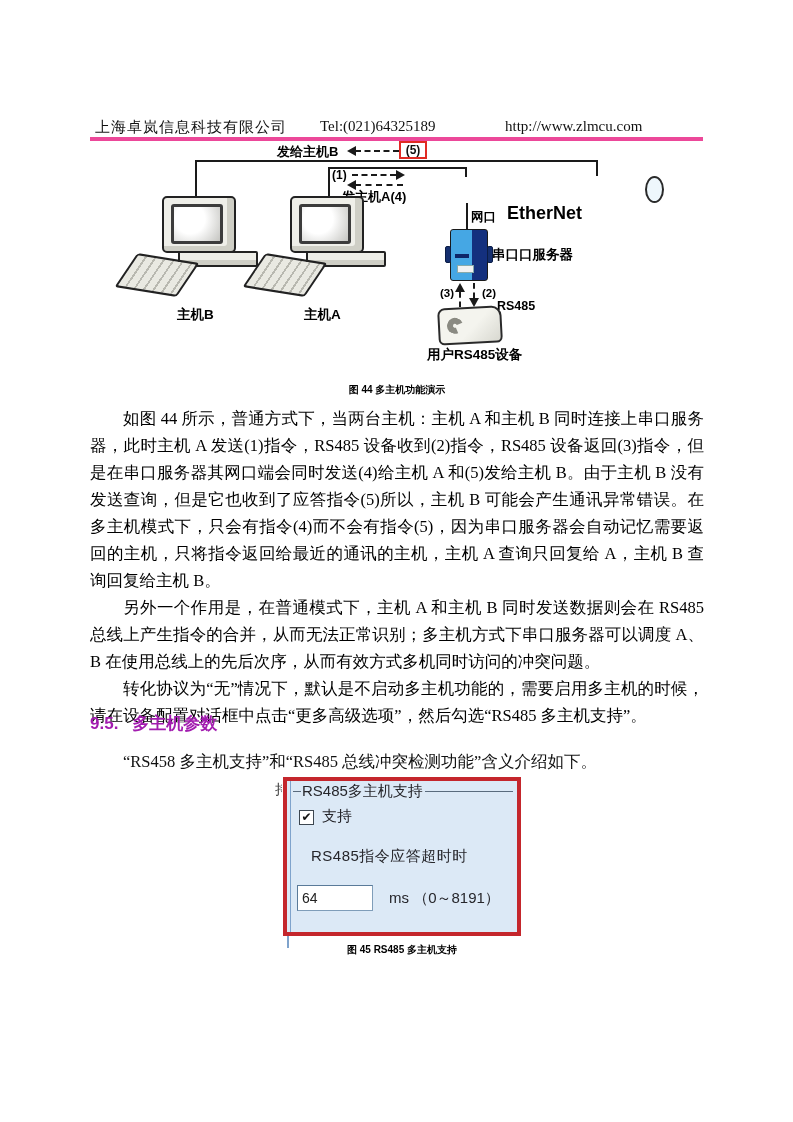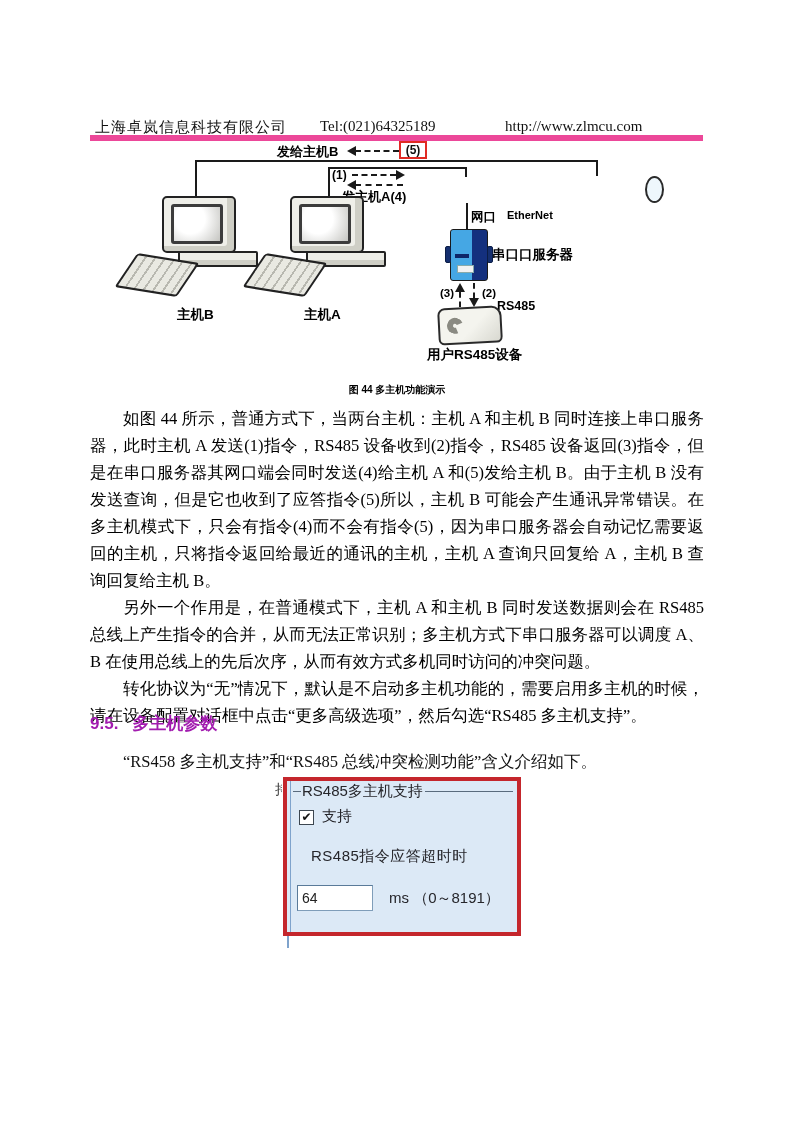--- a/index.html
+++ b/index.html
@@ -2,21 +2,21 @@
 <html><head>
 <meta charset="utf-8">
 <style>
   * { margin:0; padding:0; box-sizing:border-box; }
   html,body { background:#ffffff; }
   body { font-family:"Liberation Serif","DejaVu Serif",serif; color:#111; }
   .page { position:relative; width:793px; height:1122px; background:#fff; margin:0 auto; overflow:hidden; }
 
   
   .header { position:absolute; left:90px; top:118px; width:613px; height:23px;
-            border-bottom:6px solid #ec4899; font-size:15px; }
+            border-bottom:4px solid #ec4899; font-size:15px; }
   .header .company { position:absolute; left:5px; top:0; letter-spacing:1px; }
   .header .tel     { position:absolute; left:230px; top:0; }
   .header .url     { position:absolute; left:415px; top:0; }
 
   
   .diagram { position:absolute; left:0; top:0; width:744px; height:380px; }
   .dlabel { position:absolute; font-family:"Liberation Sans","DejaVu Sans",sans-serif;
             font-weight:bold; color:#000; white-space:nowrap; }
   .hline { position:absolute; border-top:2px solid #1a1a1a; height:0; }
   .vline { position:absolute; border-left:2px solid #1a1a1a; width:0; }
@@ -133,21 +133,21 @@
     <div class="vline" style="left:465px;top:167px;height:10px;"></div>
 
     <span class="dlabel" style="left:332px;top:168px;font-size:12px;">(1)</span>
     <div class="dash-h" style="left:352px;top:174px;width:44px;"></div>
     <div class="arr arr-r" style="left:396px;top:170px;"></div>
     <div class="arr arr-l" style="left:347px;top:180px;"></div>
     <div class="dash-h" style="left:355px;top:184px;width:48px;"></div>
     <span class="dlabel" style="left:342px;top:188px;font-size:13px;">发主机A(4)</span>
 
     <div class="pipe-cap"></div>
-    <span class="dlabel" style="left:507px;top:209px;font-size:11px;">EtherNet</span>
+    <span class="dlabel" style="left:507px;top:203px;font-size:18px;">EtherNet</span>
 
     <div class="vline" style="left:466px;top:203px;height:27px;"></div>
     <span class="dlabel" style="left:471px;top:209px;font-size:12.5px;">网口</span>
 
     <div class="server">
       <div class="band"></div>
       <div class="tag"></div>
     </div>
     <div class="flange" style="left:445px;top:246px;"></div>
     <div class="flange" style="left:487px;top:246px;"></div>
@@ -208,14 +208,15 @@
     <div class="cb">
       <span>✔</span>
     </div>
     <span class="cb-label">支持</span>
     <span class="to-label">RS485指令应答超时时</span>
     <input class="to-input" type="text" value="64" style="">
     <span class="to-unit">ms （0～8191）</span>
   </div>
   <div class="stub-line"></div>
 
+  <div class="caption" style="left:283px;top:943px;width:238px;">图 45 RS485 多主机支持</div>
 
 </div>
 
 </body></html>

